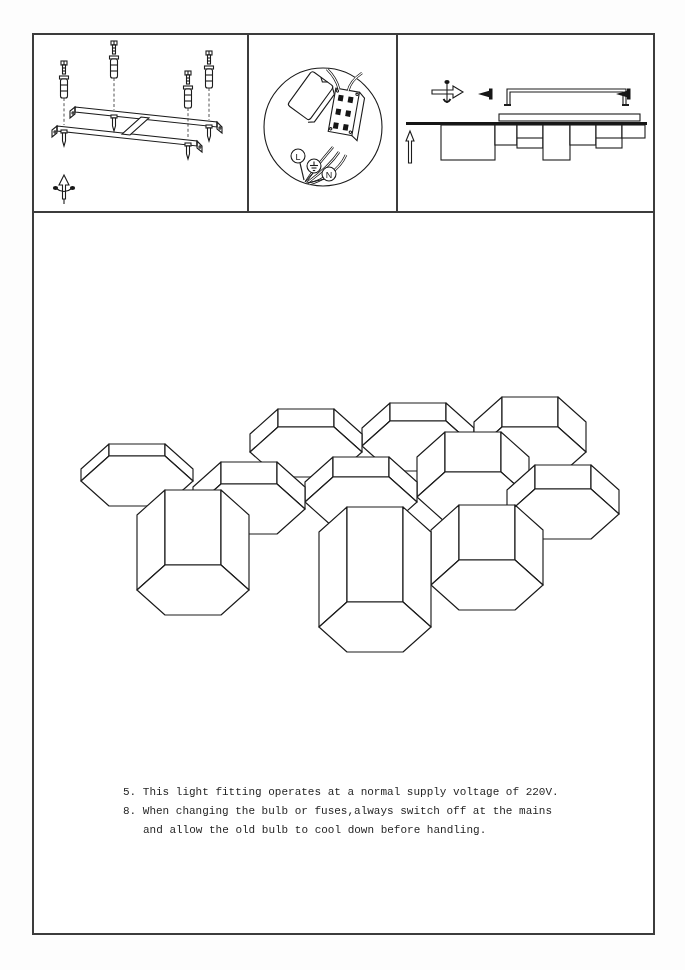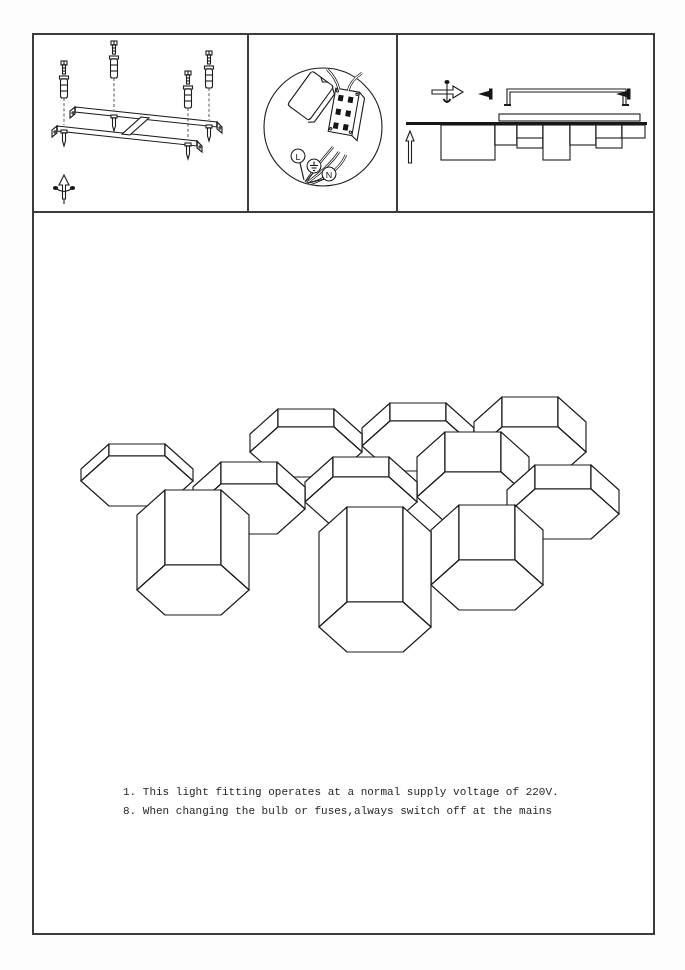--- a/index.html
+++ b/index.html
@@ -284,17 +284,18 @@
         <polygon points="103.0,377.0 131.0,352.0 131.0,277.0 103.0,302.0" fill="#ffffff" stroke="#1c1c1c" stroke-width="1.15" stroke-linejoin="round"></polygon>
         <polygon points="131.0,352.0 187.0,352.0 187.0,277.0 131.0,277.0" fill="#ffffff" stroke="#1c1c1c" stroke-width="1.15" stroke-linejoin="round"></polygon>
         <polygon points="187.0,352.0 215.0,377.0 215.0,302.0 187.0,277.0" fill="#ffffff" stroke="#1c1c1c" stroke-width="1.15" stroke-linejoin="round"></polygon>
         <polygon points="103.0,377.0 131.0,352.0 187.0,352.0 215.0,377.0 187.0,402.0 131.0,402.0" fill="#ffffff" stroke="#1c1c1c" stroke-width="1.15" stroke-linejoin="round"></polygon>
         <polygon points="285.0,414.0 313.0,389.0 313.0,294.0 285.0,319.0" fill="#ffffff" stroke="#1c1c1c" stroke-width="1.15" stroke-linejoin="round"></polygon>
         <polygon points="313.0,389.0 369.0,389.0 369.0,294.0 313.0,294.0" fill="#ffffff" stroke="#1c1c1c" stroke-width="1.15" stroke-linejoin="round"></polygon>
         <polygon points="369.0,389.0 397.0,414.0 397.0,319.0 369.0,294.0" fill="#ffffff" stroke="#1c1c1c" stroke-width="1.15" stroke-linejoin="round"></polygon>
         <polygon points="285.0,414.0 313.0,389.0 369.0,389.0 397.0,414.0 369.0,439.0 313.0,439.0" fill="#ffffff" stroke="#1c1c1c" stroke-width="1.15" stroke-linejoin="round"></polygon>
       </svg>
     <div class="notes">
-      <div>1. This light fitting operates at a normal supply voltage of 220V.</div>
+      <div>5. This light fitting operates at a normal supply voltage of 220V.</div>
       <div>8. When changing the bulb or fuses,always switch off at the mains</div>
+      <div class="cont">and allow the old bulb to cool down before handling.</div>
     </div>
   </div>
 </div>
 
 </body></html>

